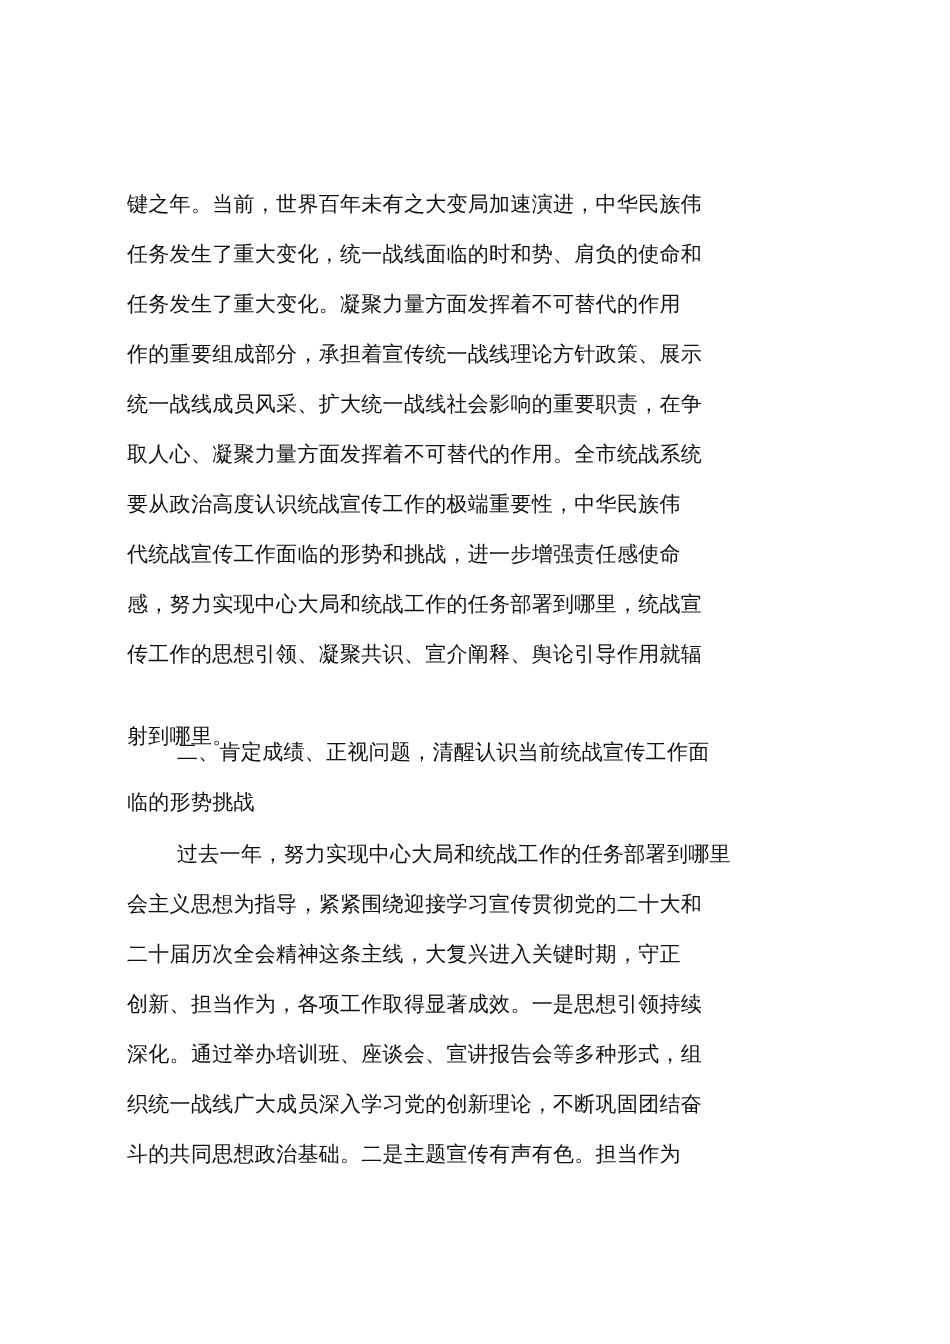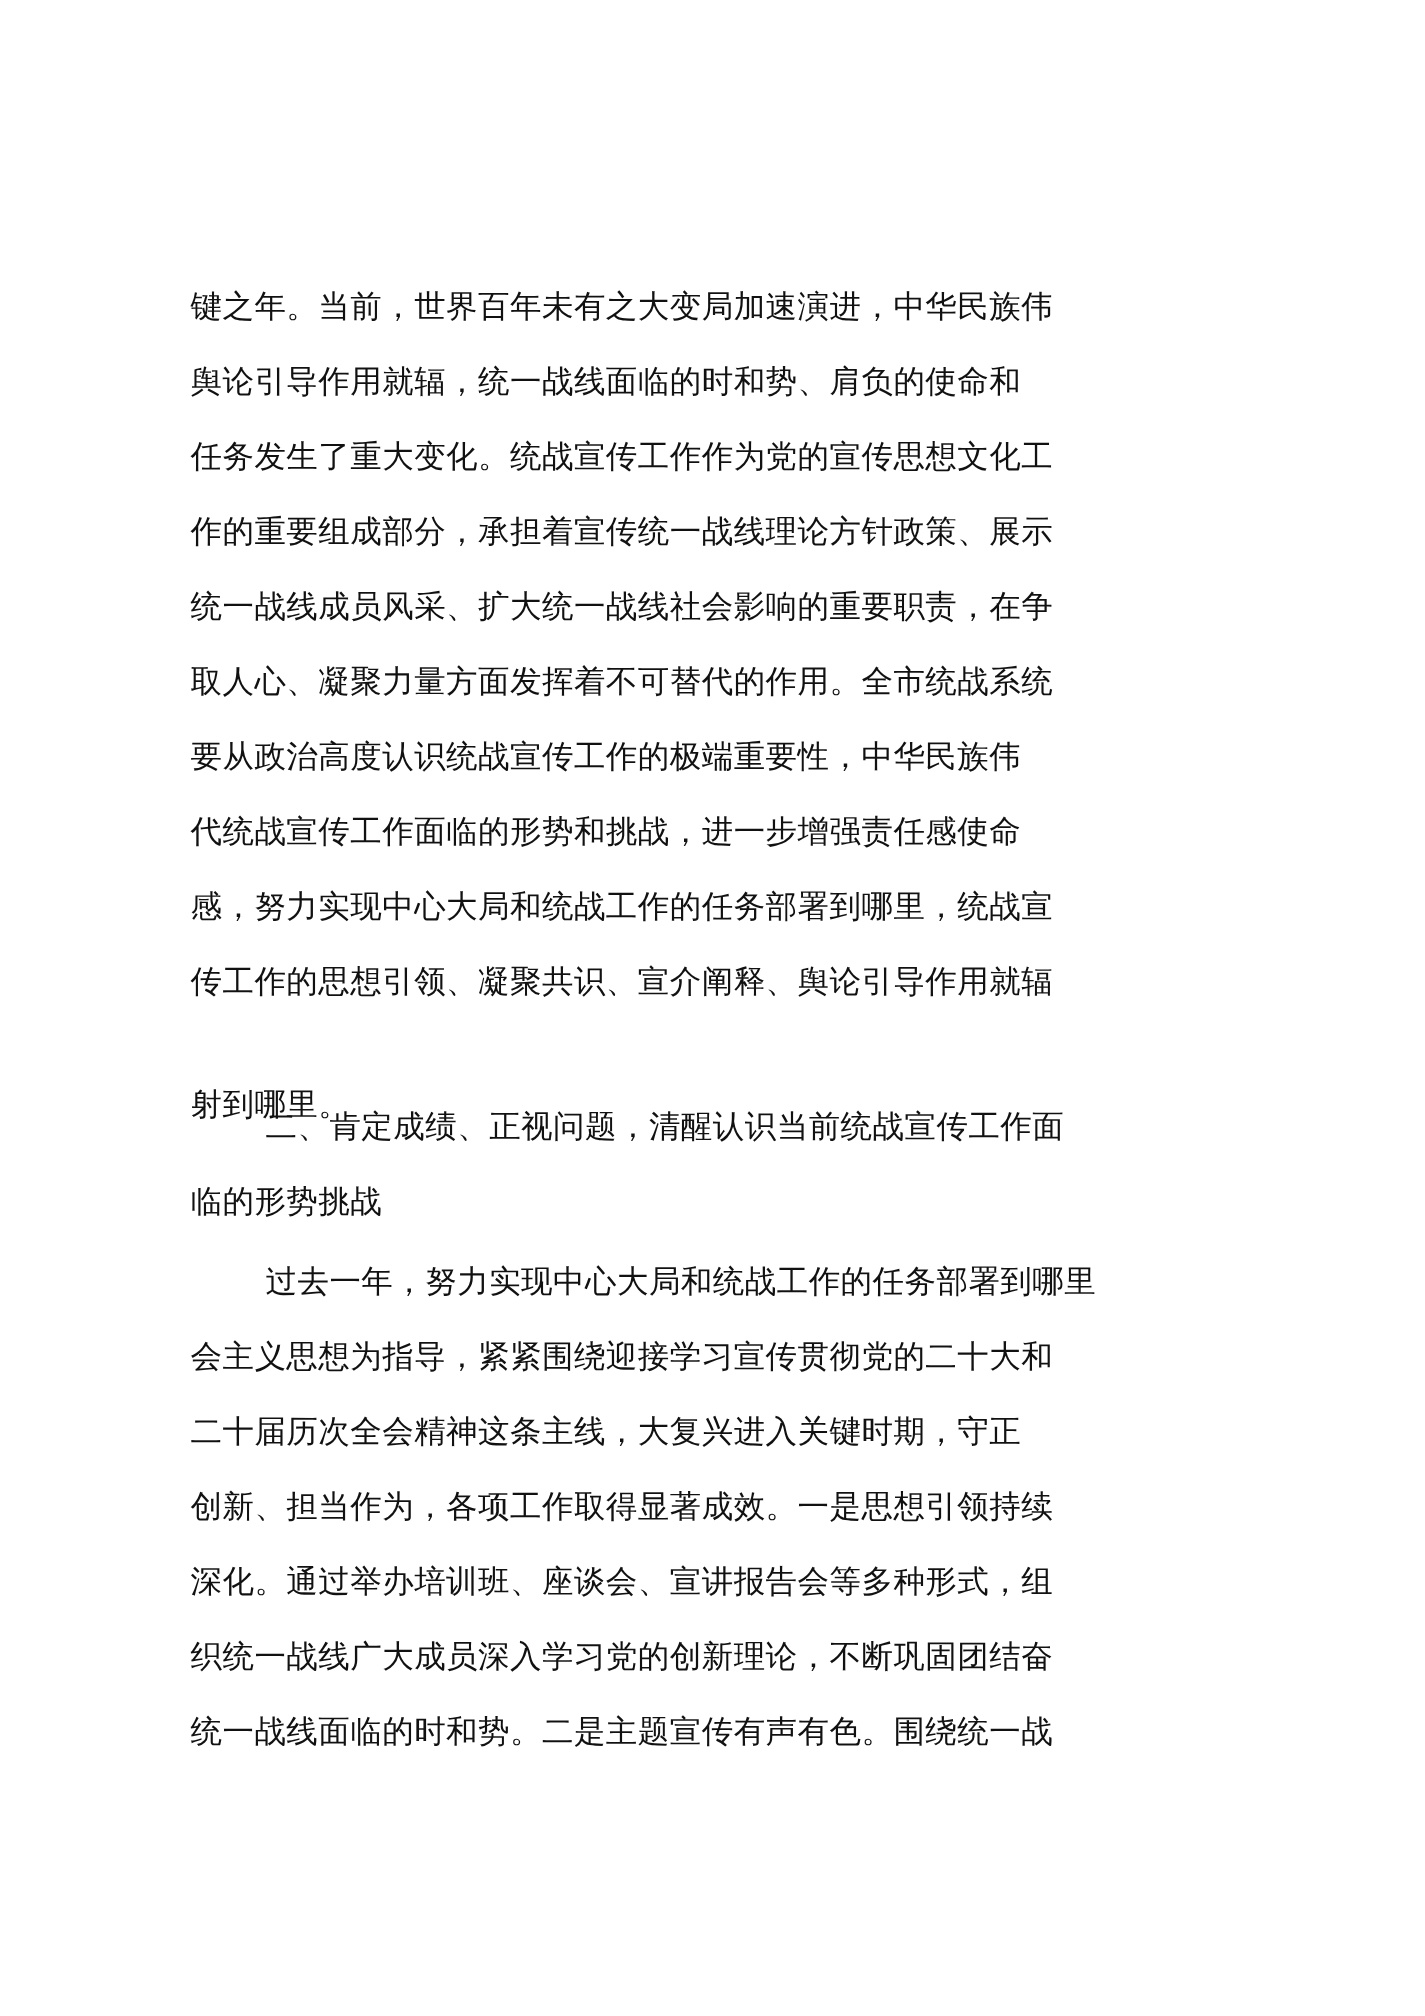--- a/index.html
+++ b/index.html
@@ -40,22 +40,22 @@
       font-family: Liberation Mono, monospace;
     }
   </style>
 </head>
 <body>
 
 <div class="page">
 
   <div>
     <div class="line" style="top:184px">键之年。当前，世界百年未有之大变局加速演进，中华民族伟</div>
-    <div class="line" style="top:234px">舆论引导作用就辐，统一战线面临的时和势、肩负的使命和</div>
-    <div class="line" style="top:284px">任务发生了重大变化。统战宣传工作作为党的宣传思想文化工</div>
+    <div class="line" style="top:234px">任务发生了重大变化，统一战线面临的时和势、肩负的使命和</div>
+    <div class="line" style="top:284px">任务发生了重大变化。凝聚力量方面发挥着不可替代的作用</div>
     <div class="line" style="top:334px">作的重要组成部分，承担着宣传统一战线理论方针政策、展示</div>
     <div class="line" style="top:384px">统一战线成员风采、扩大统一战线社会影响的重要职责，在争</div>
     <div class="line" style="top:434px">取人心、凝聚力量方面发挥着不可替代的作用。全市统战系统</div>
     <div class="line" style="top:484px">要从政治高度认识统战宣传工作的极端重要性，中华民族伟</div>
     <div class="line" style="top:534px">代统战宣传工作面临的形势和挑战，进一步增强责任感使命</div>
     <div class="line" style="top:584px">感，努力实现中心大局和统战工作的任务部署到哪里，统战宣</div>
     <div class="line" style="top:634px">传工作的思想引领、凝聚共识、宣介阐释、舆论引导作用就辐</div>
     <div class="line" style="top:716px">射到哪里。</div>
   </div>
 
@@ -64,16 +64,16 @@
     <div class="line heading" style="top:784px">临的形势挑战</div>
   </div>
 
   <div>
     <div class="line indent" style="top:834px">过去一年，努力实现中心大局和统战工作的任务部署到哪里</div>
     <div class="line" style="top:884px">会主义思想为指导，紧紧围绕迎接学习宣传贯彻党的二十大和</div>
     <div class="line" style="top:934px">二十届历次全会精神这条主线，大复兴进入关键时期，守正</div>
     <div class="line" style="top:984px">创新、担当作为，各项工作取得显著成效。一是思想引领持续</div>
     <div class="line" style="top:1034px">深化。通过举办培训班、座谈会、宣讲报告会等多种形式，组</div>
     <div class="line" style="top:1084px">织统一战线广大成员深入学习党的创新理论，不断巩固团结奋</div>
-    <div class="line" style="top:1134px">统一战线面临的时和势。二是主题宣传有声有色。围绕统一战</div>
+    <div class="line" style="top:1134px">斗的共同思想政治基础。二是主题宣传有声有色。担当作为</div>
   </div>
 
 </div>
 
 </body></html>

